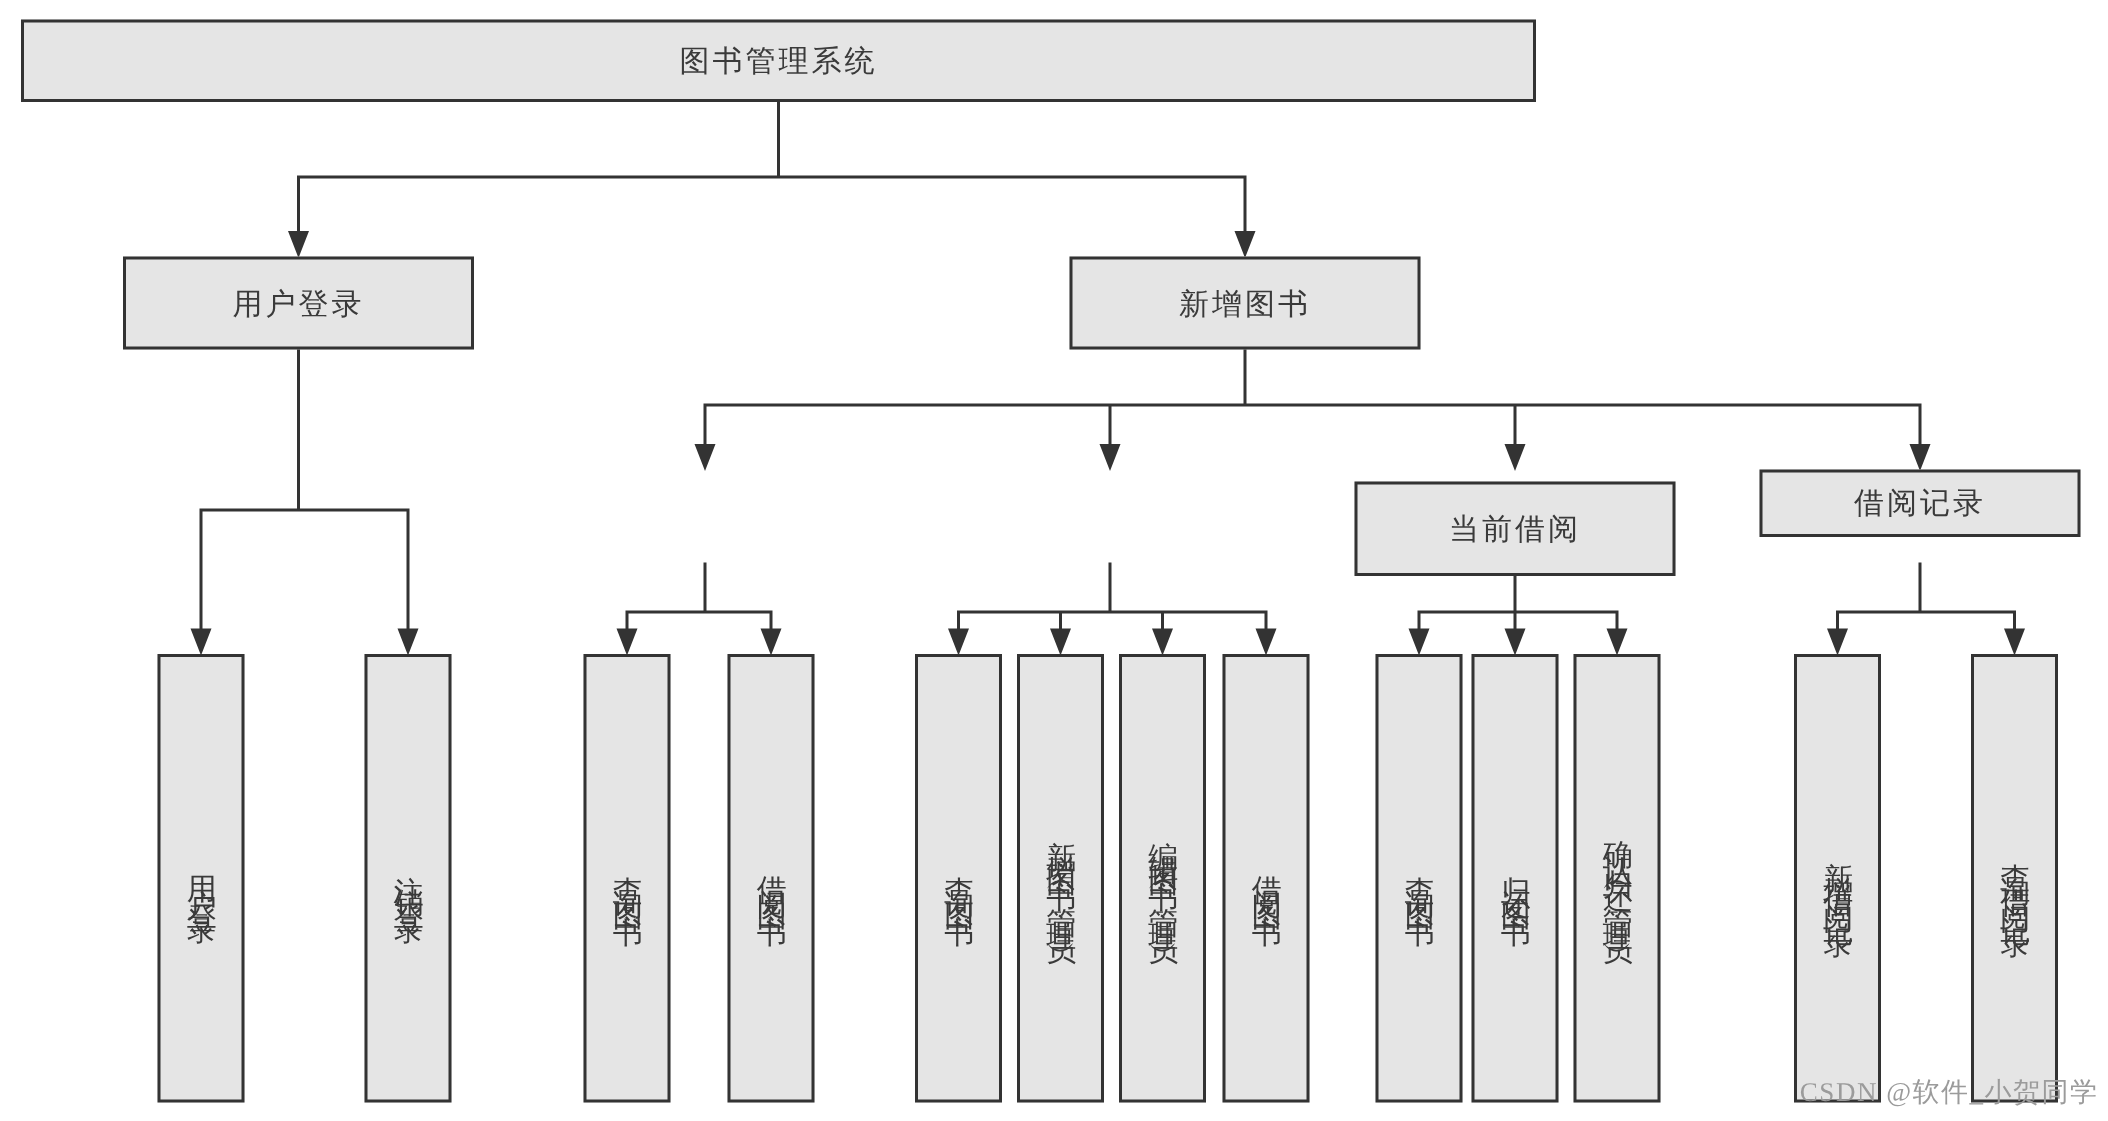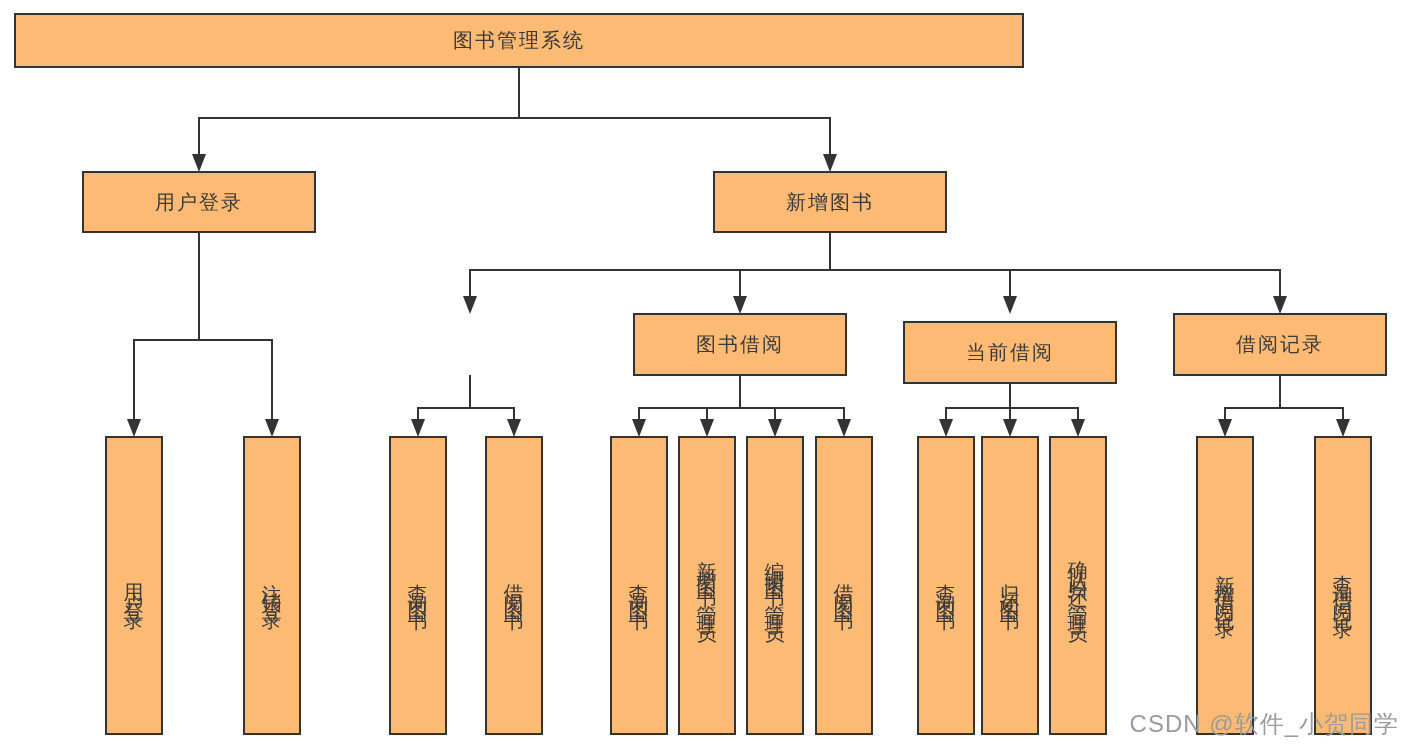--- a/index.html
+++ b/index.html
@@ -18,21 +18,21 @@
   .connectors {
     position: absolute;
     left: 0;
     top: 0;
     z-index: 1;
   }
   .box {
     position: absolute;
     box-sizing: border-box;
     border: 2px solid #333333;
-    background: #fdba74;
+    background: #e5e5e5;
     display: flex;
     align-items: center;
     justify-content: center;
     color: #3a3a3a;
     z-index: 2;
   }
   .hbox {
     font-size: 20px;
     letter-spacing: 2px;
     text-align: center;
@@ -42,25 +42,26 @@
     text-orientation: mixed;
     font-size: 20px;
     letter-spacing: 9px;
     line-height: 1;
     text-align: center;
   }
   .watermark {
     position: absolute;
     right: 6px;
     bottom: 7px;
-    font-size: 24px;
+    font-size: 18px;
     letter-spacing: 1px;
     color: #9b9b9b;
     z-index: 5;
     white-space: nowrap;
+    font-family: Liberation Serif, serif;
   }
 </style>
 </head>
 <body>
 
 <div class="canvas">
 
   <svg class="connectors" width="1405" height="747" viewBox="0 0 1405 747" aria-hidden="true">
     <path fill="none" stroke="#333333" stroke-width="2" stroke-linecap="square" d="M519 68 V118
              M199 118 H830
@@ -99,23 +100,22 @@
              M1071 419 L1085 419 L1078 437 Z
              M1218 419 L1232 419 L1225 437 Z
              M1336 419 L1350 419 L1343 437 Z"></path>
   </svg>
 
   <div class="box hbox" style="left:14px; top:13px; width:1010px; height:55px">图书管理系统</div>
 
   <div class="box hbox" style="left:82px; top:171px; width:234px; height:62px">用户登录</div>
   <div class="box hbox" style="left:713px; top:171px; width:234px; height:62px">新增图书</div>
 
-  <div class="box hbox" style="left:633px; top:313px; width:214px; height:63px">图书借阅</div>
   <div class="box hbox" style="left:903px; top:321px; width:214px; height:63px">当前借阅</div>
-  <div class="box hbox" style="left:1173px; top:313px; width:214px; height:63px">借阅记录</div>
+  <div class="box hbox" style="left:1173px; top:313px; width:214px; height:45px">借阅记录</div>
 
   <div class="box vbox" style="left:105px; top:436px; width:58px; height:299px">用户登录</div>
   <div class="box vbox" style="left:243px; top:436px; width:58px; height:299px">注销登录</div>
 
   <div class="box vbox" style="left:389px; top:436px; width:58px; height:299px">查询图书</div>
   <div class="box vbox" style="left:485px; top:436px; width:58px; height:299px">借阅图书</div>
 
   <div class="box vbox" style="left:610px; top:436px; width:58px; height:299px">查询图书</div>
   <div class="box vbox" style="left:678px; top:436px; width:58px; height:299px">新增图书（管理员）</div>
   <div class="box vbox" style="left:746px; top:436px; width:58px; height:299px">编辑图书（管理员）</div>

